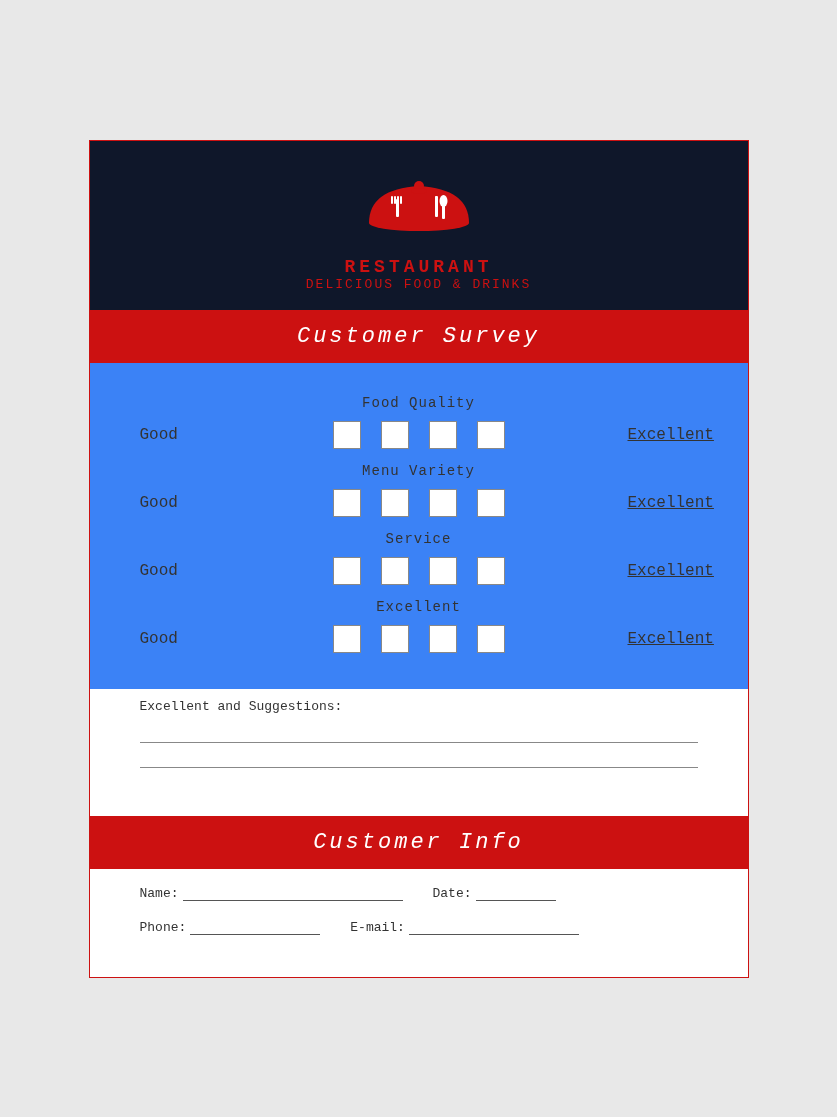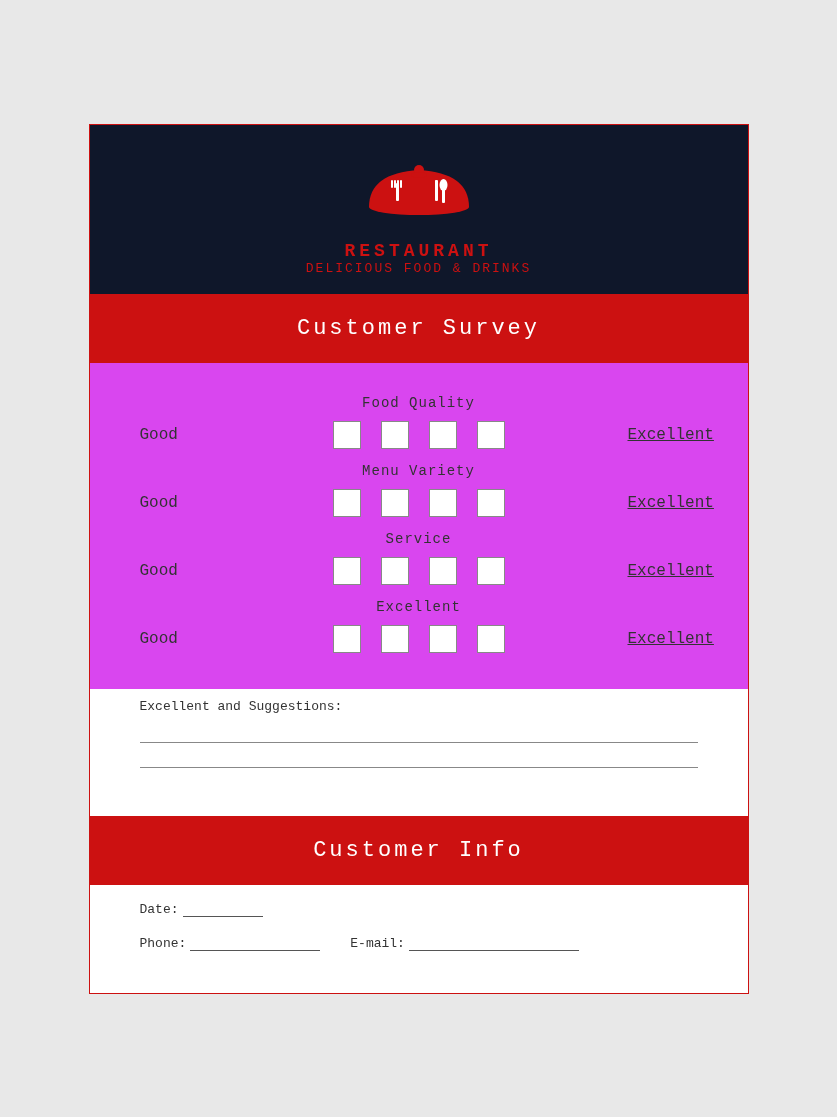--- a/index.html
+++ b/index.html
@@ -45,29 +45,30 @@
       color: #cc1111;
       font-size: 13px;
       letter-spacing: 2px;
       font-family: 'Courier New', Courier, monospace;
     }
     
     .banner {
       background: #cc1111;
       color: #fff;
       text-align: center;
-      padding: 22px 0;
+      padding: 14px 0;
       font-size: 22px;
       letter-spacing: 3px;
       font-family: 'Courier New', Courier, monospace;
+      font-style: italic;
     }
     
     .survey-section {
       padding: 18px 50px 30px;
-      background: #d946ef;
+      background: #3b82f6;
     }
     .category-label {
       text-align: center;
       font-size: 14px;
       color: #333;
       margin-top: 14px;
       margin-bottom: 10px;
       font-family: 'Courier New', Courier, monospace;
       letter-spacing: 1px;
     }
@@ -246,20 +247,24 @@
     <div class="comments-label">Excellent and Suggestions:</div>
     <div class="comment-line"></div>
     <div class="comment-line"></div>
   </div>
 
   <div class="banner">Customer  Info</div>
 
   <div class="info-section">
     <div class="info-row">
       <div class="info-field">
+        <span>Name:</span>
+        <span class="info-line info-line-long">&nbsp;</span>
+      </div>
+      <div class="info-field">
         <span>Date:</span>
         <span class="info-line info-line-short">&nbsp;</span>
       </div>
     </div>
     <div class="info-row">
       <div class="info-field">
         <span>Phone:</span>
         <span class="info-line info-line-medium">&nbsp;</span>
       </div>
       <div class="info-field">

